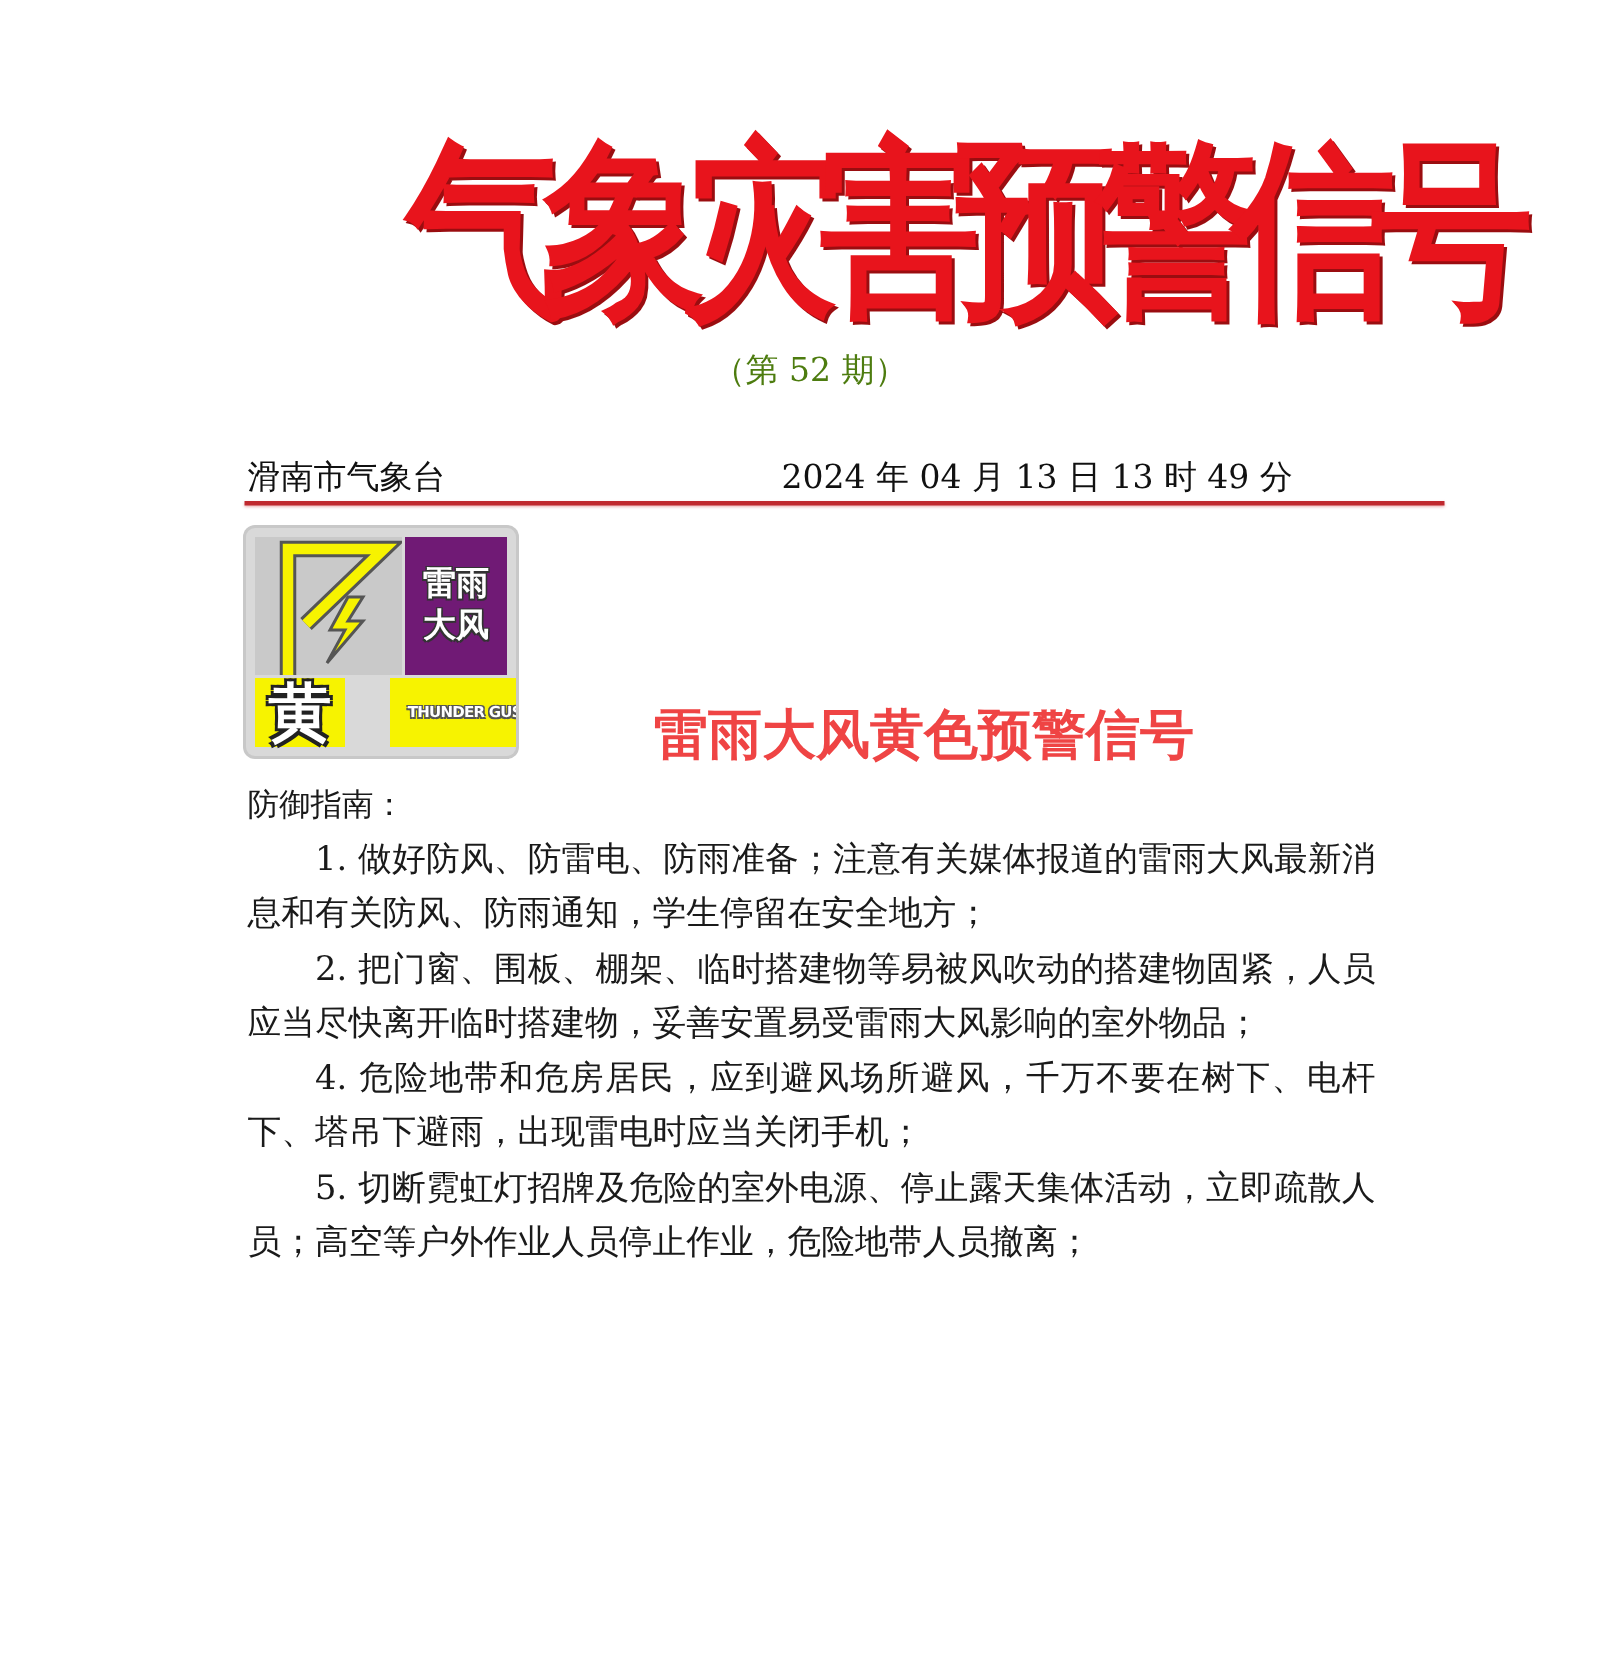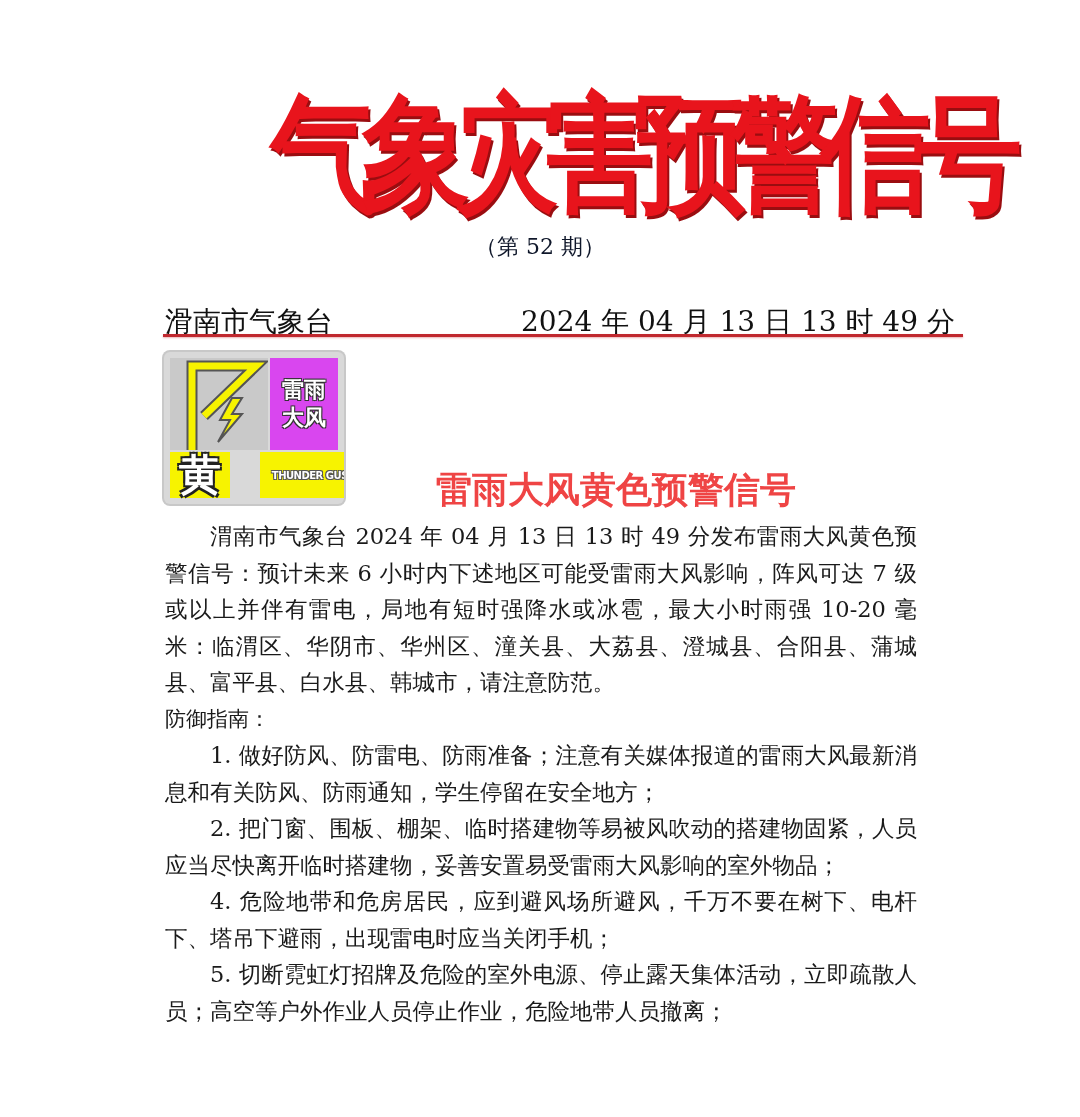--- a/index.html
+++ b/index.html
@@ -1,25 +1,25 @@
 <!DOCTYPE html>
 <html><head>
   <meta charset="utf-8">
   <style>
     html, body { margin:0; padding:0; background:#ffffff; }
     body { width:1080px; height:1117px; position:relative; overflow:hidden; font-family:"DejaVu Serif", "Liberation Serif", serif; color:#111; }
     .masthead { position:absolute; left:270px; top:72px; width:540px; height:140px; text-align:center; font-family:"DejaVu Sans", sans-serif; font-weight:bold; font-size:108px; line-height:140px; color:#e8141c; letter-spacing:-16px; transform:scaleY(1.18); transform-origin:top center; text-shadow:2px 2px 0 #9a0d10; white-space:nowrap; }
-    .issue { position:absolute; left:0; width:1080px; top:232px; text-align:center; font-size:22px; color:#0f172a; }
-    .header-line { position:absolute; left:163px; top:303px; width:800px; height:32px; font-size:28px; color:#111; }
+    .issue { position:absolute; left:0; width:1080px; top:232px; text-align:center; font-size:22px; color:#4d7c0f; }
+    .header-line { position:absolute; left:163px; top:303px; width:800px; height:32px; font-size:22px; color:#111; }
     .header-line .org { position:absolute; left:2px; top:0; }
     .header-line .date { position:absolute; left:358px; top:0;text-align:center; }
     .red-rule { position:absolute; left:163px; top:334px; width:800px; height:3px; background:#c0282e; box-shadow:0 1px 2px rgba(200,40,46,0.35); }
     .badge { position:absolute; left:164px; top:352px; width:180px; height:152px; background:#d9d9d9; border-radius:6px; box-shadow:0 0 0 2px #c8c8c8; overflow:hidden; }
     .badge .icon-cell { position:absolute; left:6px; top:6px; width:98px; height:92px; background:#c9c9c9; }
-    .badge .name-cell { position:absolute; left:106px; top:6px; width:68px; height:92px; background:#d946ef; display:flex; flex-direction:column; align-items:center; justify-content:center; font-family:"DejaVu Sans", sans-serif; font-weight:bold; font-size:22px; line-height:28px; color:#fff; text-shadow:-1px -1px 0 #333,1px -1px 0 #333,-1px 1px 0 #333,1px 1px 0 #333; }
+    .badge .name-cell { position:absolute; left:106px; top:6px; width:68px; height:92px; background:#701a75; display:flex; flex-direction:column; align-items:center; justify-content:center; font-family:"DejaVu Sans", sans-serif; font-weight:bold; font-size:22px; line-height:28px; color:#fff; text-shadow:-1px -1px 0 #333,1px -1px 0 #333,-1px 1px 0 #333,1px 1px 0 #333; }
     .badge .level-cell { position:absolute; left:6px; top:100px; width:60px; height:46px; background:#f7f300; font-family:"DejaVu Sans", sans-serif; font-weight:bold; font-size:42px; line-height:46px; text-align:center; color:#fff; text-shadow:-2px -2px 0 #222,2px -2px 0 #222,-2px 2px 0 #222,2px 2px 0 #222; }
     .badge .en-cell { position:absolute; left:68px; top:100px; width:106px; height:46px; background:#f7f300; display:flex; align-items:center; justify-content:center; font-family:"DejaVu Sans", sans-serif; font-weight:bold; font-size:10px; color:#fff; text-shadow:-1px -1px 0 #555,1px -1px 0 #555,-1px 1px 0 #555,1px 1px 0 #555; letter-spacing:-0.5px;margin-left:28px; }
     .doc-title { position:absolute; left:0; width:1080px; top:466px; padding-left:152px; box-sizing:border-box; text-align:center; font-family:"DejaVu Sans", sans-serif; font-weight:bold; font-size:36px; color:#ef4444; }
     .body { position:absolute; left:165px; top:518px; width:752px; font-size:22.5px; line-height:36.5px; color:#1a1a1a; }
     .body p { margin:0; text-align:justify; }
     .body .indent { text-indent:45px; }
     .body .guide-head { font-family:"DejaVu Sans", sans-serif; font-weight:normal; font-size:21px; }
   </style>
 </head>
 <body>
@@ -45,19 +45,18 @@
     <span>雷雨</span>
     <span>大风</span>
   </div>
   <div class="level-cell">黄</div>
   <div class="en-cell">THUNDER GUST</div>
 </div>
 
 <div class="doc-title">雷雨大风黄色预警信号</div>
 
 <div class="body">
-  <p class="indent">渭南市气象台 2024 年 04 月 13 日 13 时 49 分发布雷雨大风黄色预警信号：预计未来 6 小时内下述地区可能受雷雨大风影响，阵风可达 7 级或以上并伴有雷电，局地有短时强降水或冰雹，最大小时雨强 10-20 毫米：临渭区、华阴市、华州区、潼关县、大荔县、澄城县、合阳县、蒲城县、富平县、白水县、韩城市，请注意防范。</p>
   <p class="guide-head">防御指南：</p>
   <p class="indent">1. 做好防风、防雷电、防雨准备；注意有关媒体报道的雷雨大风最新消息和有关防风、防雨通知，学生停留在安全地方；</p>
   <p class="indent">2. 把门窗、围板、棚架、临时搭建物等易被风吹动的搭建物固紧，人员应当尽快离开临时搭建物，妥善安置易受雷雨大风影响的室外物品；</p>
   <p class="indent">4. 危险地带和危房居民，应到避风场所避风，千万不要在树下、电杆下、塔吊下避雨，出现雷电时应当关闭手机；</p>
   <p class="indent">5. 切断霓虹灯招牌及危险的室外电源、停止露天集体活动，立即疏散人员；高空等户外作业人员停止作业，危险地带人员撤离；</p>
 </div>
 
 </body></html>

